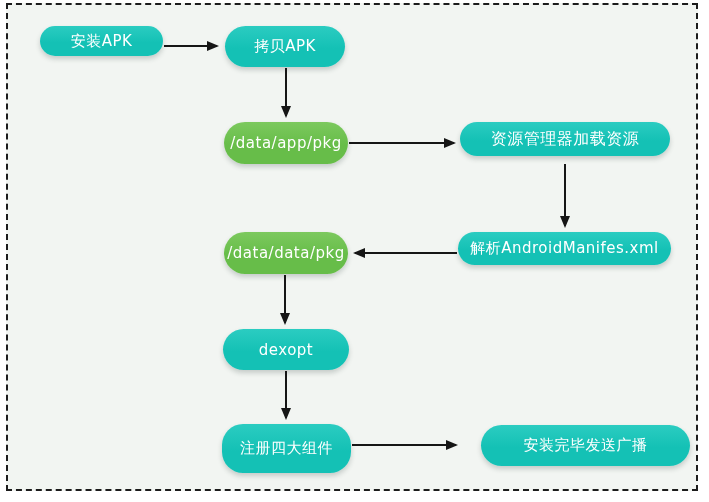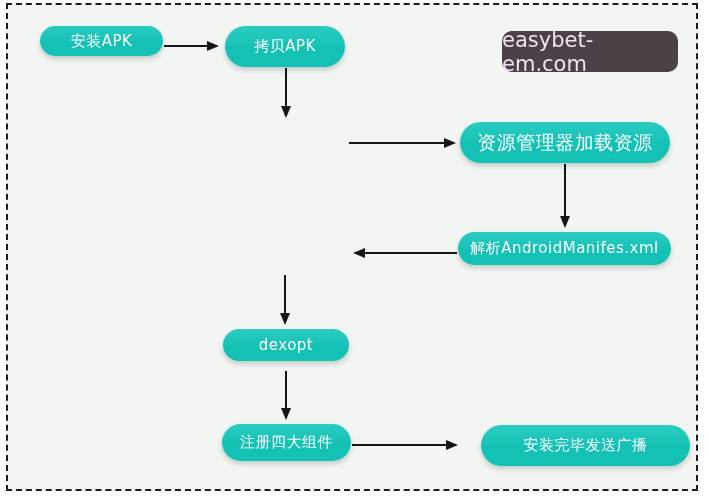--- a/index.html
+++ b/index.html
@@ -68,33 +68,34 @@
 </head>
 <body>
 
 <div class="canvas">
   <div class="frame"></div>
 
   <div class="node teal" style="left:40px;  top:26px;  width:123px; height:30px;">安装APK</div>
 
   <div class="node teal" style="left:225px; top:26px;  width:120px; height:41px;">拷贝APK</div>
 
+  <div class="node green" style="left:224px; top:122px; width:124px; height:42px;">/data/app/pkg</div>
 
-  <div class="node teal" style="left:460px; top:122px; width:210px; height:41px; font-size:19px;">资源管理器加载资源</div>
+  <div class="node teal" style="left:460px; top:122px; width:210px; height:34px; font-size:16px;">资源管理器加载资源</div>
 
   <div class="node teal" style="left:458px; top:232px; width:213px; height:33px;">解析AndroidManifes.xml</div>
 
+  <div class="node green" style="left:224px; top:232px; width:124px; height:42px;">/data/data/pkg</div>
 
-  <div class="node teal" style="left:223px; top:329px; width:126px; height:32px;">dexopt</div>
+  <div class="node teal" style="left:223px; top:329px; width:126px; height:41px;">dexopt</div>
 
-  <div class="node teal" style="left:222px; top:424px; width:129px; height:37px;">注册四大组件</div>
+  <div class="node teal" style="left:222px; top:424px; width:129px; height:49px;">注册四大组件</div>
 
   <div class="node teal" style="left:481px; top:425px; width:209px; height:41px;">安装完毕发送广播</div>
 
-  <div class="watermark" style="left:502px; top:31px; width:176px; height:41px;">easybet-em.com</div>
 
   <svg class="edges" width="709" height="502" viewBox="0 0 709 502">
     <defs>
       <marker id="arrowhead" markerUnits="userSpaceOnUse" markerWidth="12" markerHeight="10" viewBox="0 0 12 10" refX="10" refY="5" orient="auto">
         <path d="M0,0 L12,5 L0,10 z" fill="#161616"></path>
       </marker>
     </defs>
     <line x1="164" y1="46" x2="217" y2="46" marker-end="url(#arrowhead)"></line>
     <line x1="286" y1="68" x2="286" y2="116" marker-end="url(#arrowhead)"></line>
     <line x1="349" y1="143" x2="454" y2="143" marker-end="url(#arrowhead)"></line>

